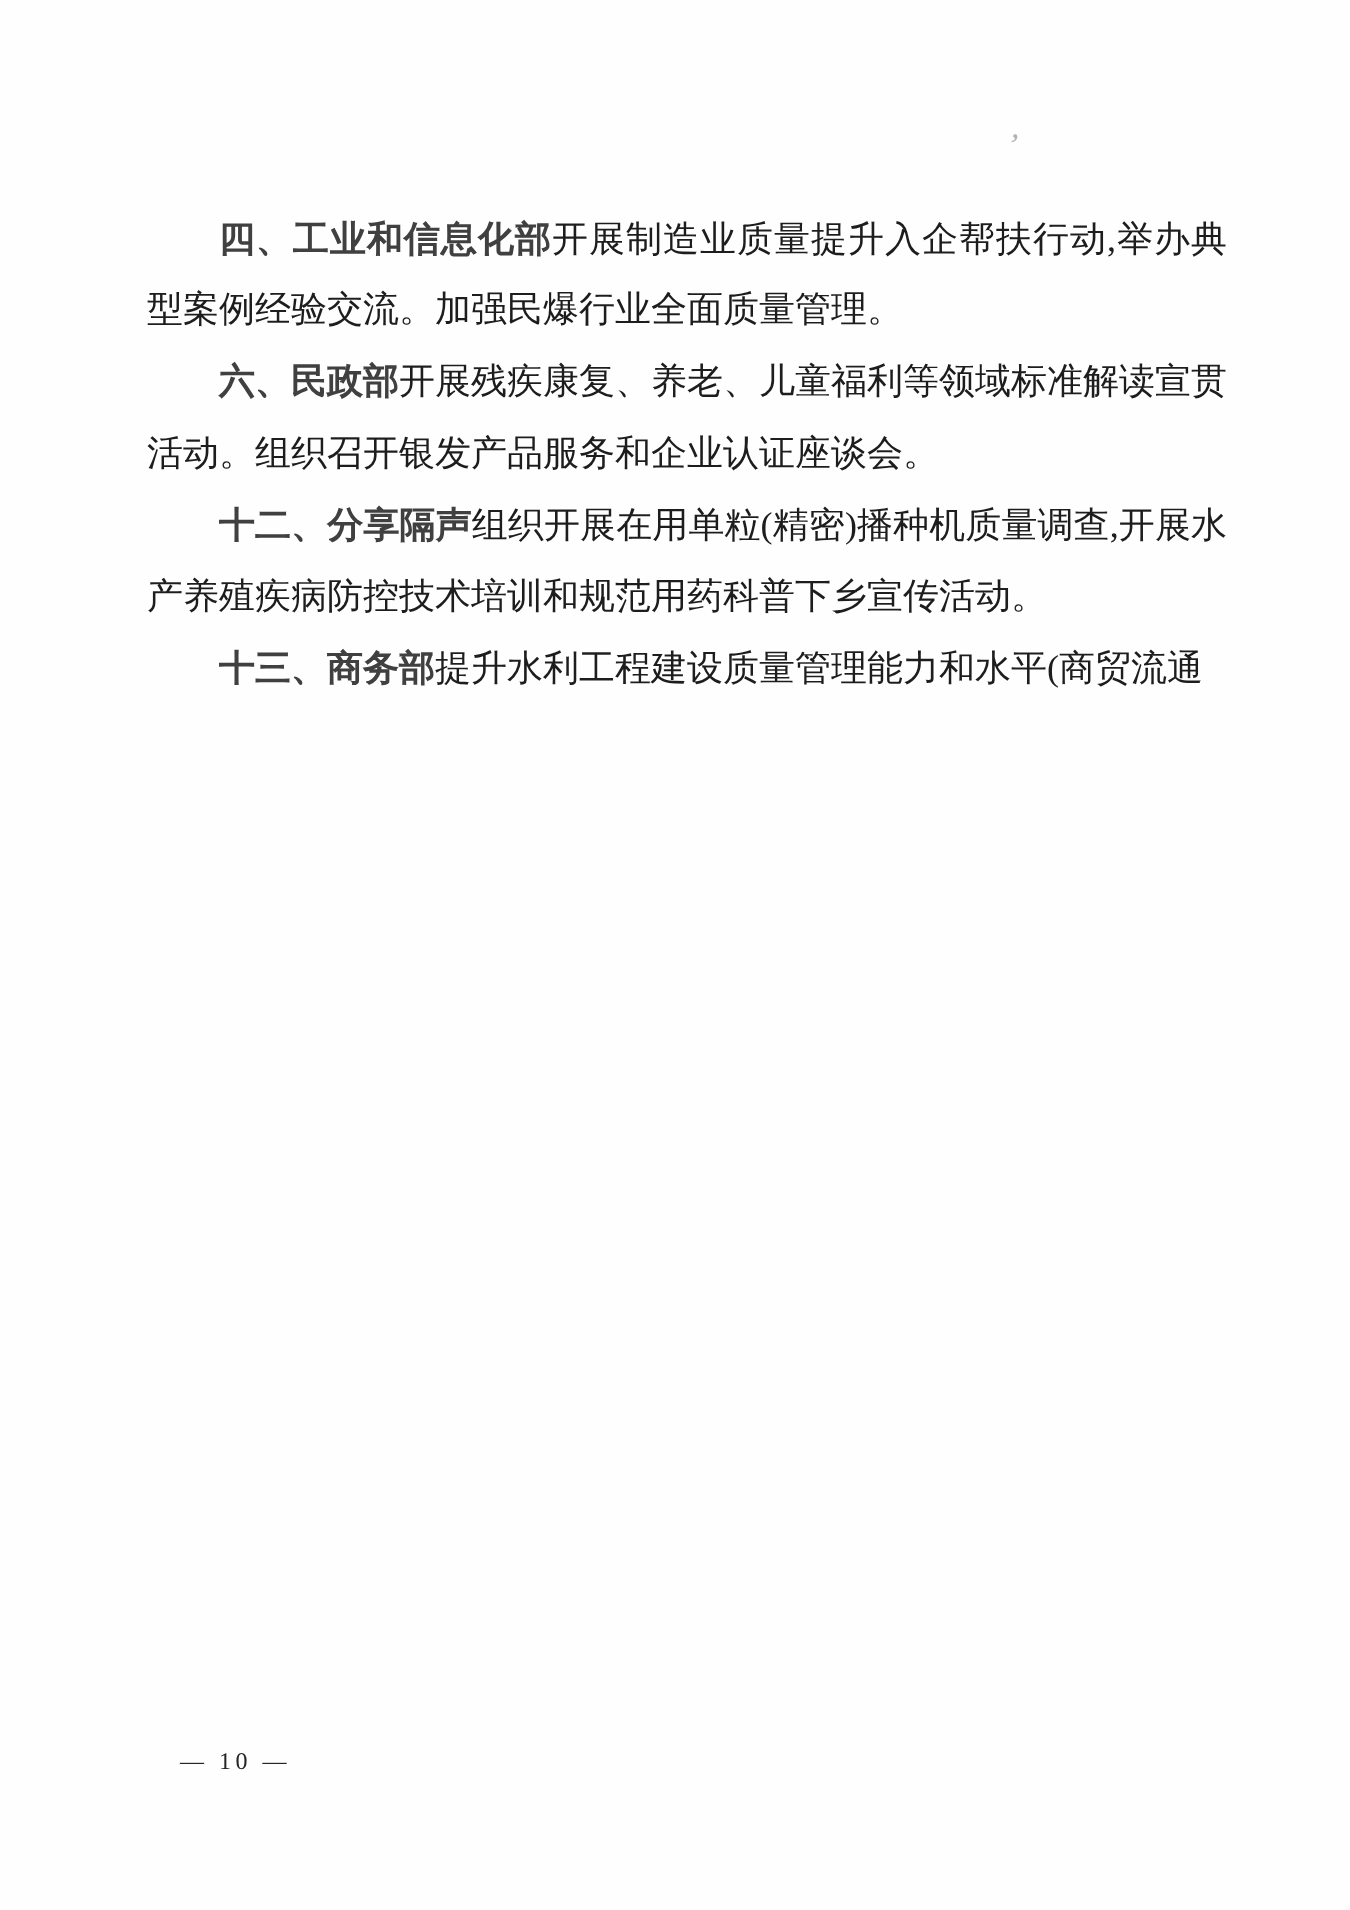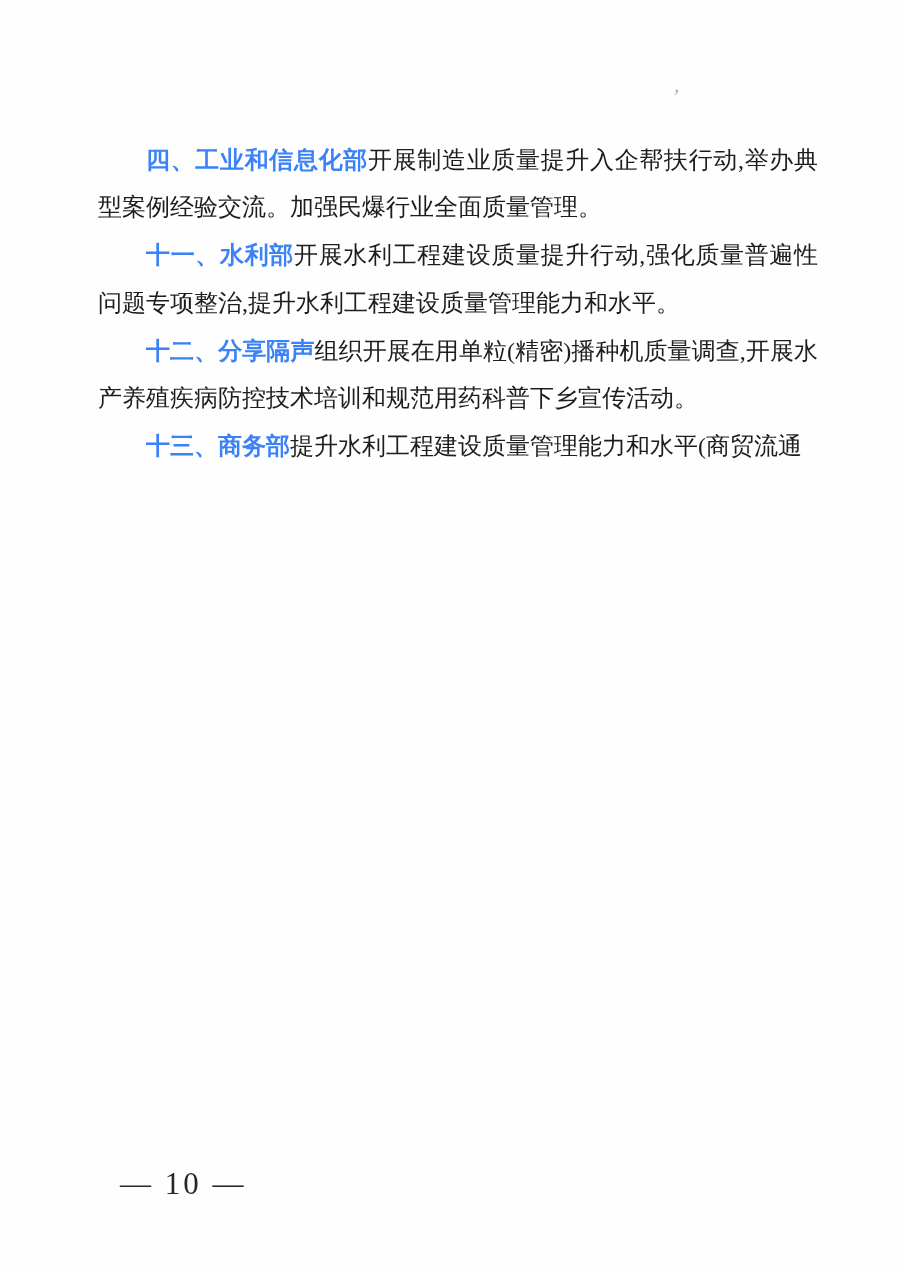--- a/index.html
+++ b/index.html
@@ -28,30 +28,30 @@
     text-justify: inter-character;
   }
   .para {
     margin: 0;
     padding: 0;
     text-indent: 48px;
   }
   .ministry {
     font-family: "Liberation Sans", "DejaVu Sans", sans-serif;
     font-weight: 700;
-    color: #3b82f6;
+    color: #404040;
   }
   .para-body {
     font-weight: 400;
   }
   .page-footer {
     position: absolute;
     left: 120px;
     top: 1166px;
-    font-size: 31px;
+    font-size: 16px;
     letter-spacing: 3px;
     color: #262626;
     font-family: "Liberation Serif", "DejaVu Serif", serif;
     white-space: nowrap;
   }
   .scan-artifact {
     position: absolute;
     left: 672px;
     top: 84px;
     font-size: 22px;
@@ -65,26 +65,26 @@
 
 <div class="page">
 
   <span class="scan-artifact">’</span>
 
   <div class="text-block">
 
     <p class="para"><span class="ministry">四、工业和信息化部</span><span class="para-body">开展制造业质量提升入企帮扶行动,举办典型案例经验交流。加强民爆行业全面质量管理。</span></p>
 
 
+    <p class="para"><span class="ministry">六、民政部</span><span class="para-body">开展残疾康复、养老、儿童福利等领域标准解读宣贯活动。组织召开银发产品服务和企业认证座谈会。</span></p>
 
 
 
 
 
-    <p class="para"><span class="ministry">十一、水利部</span><span class="para-body">开展水利工程建设质量提升行动,强化质量普遍性问题专项整治,提升水利工程建设质量管理能力和水平。</span></p>
 
     <p class="para"><span class="ministry">十二、分享隔声</span><span class="para-body">组织开展在用单粒(精密)播种机质量调查,开展水产养殖疾病防控技术培训和规范用药科普下乡宣传活动。</span></p>
 
     <p class="para"><span class="ministry">十三、商务部</span><span class="para-body">提升水利工程建设质量管理能力和水平(商贸流通</span></p>
 
   </div>
 
   <div class="page-footer">— 10 —</div>
 
 </div>

